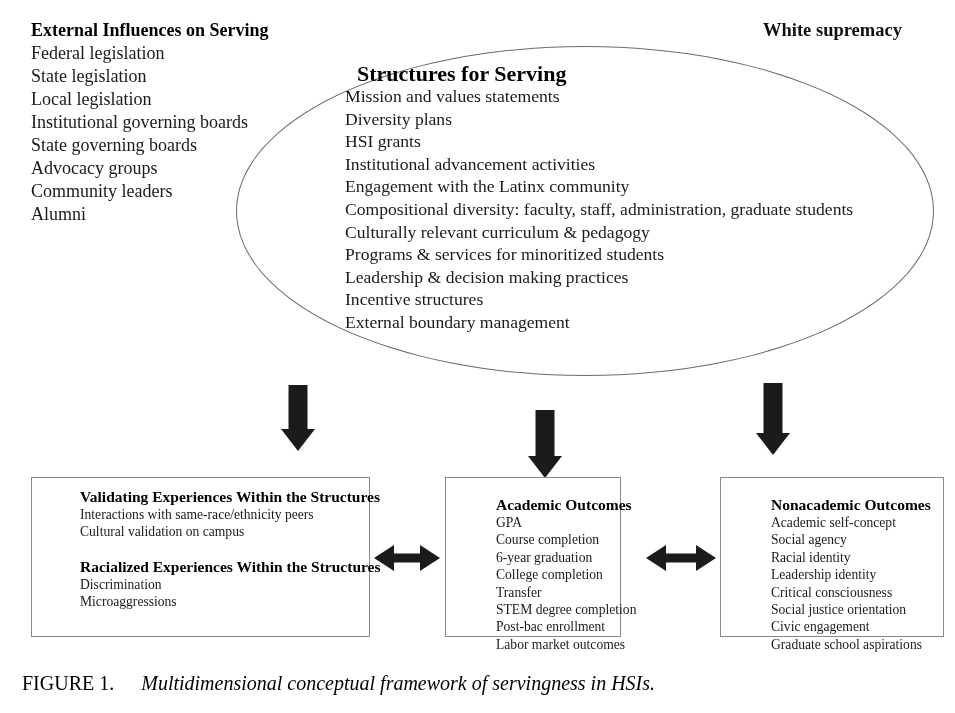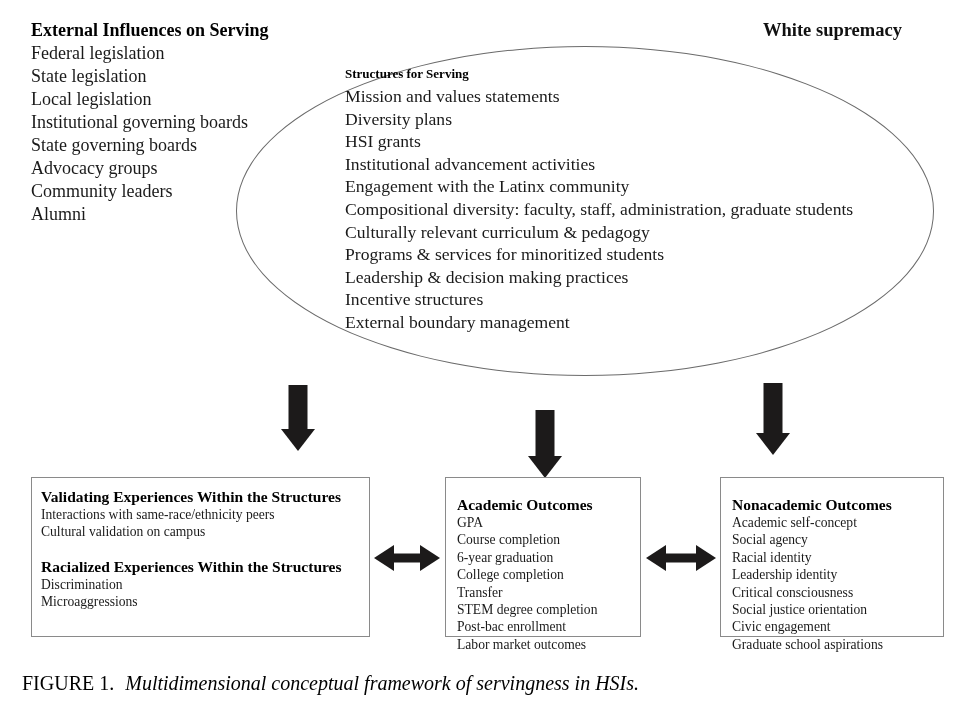--- a/index.html
+++ b/index.html
@@ -57,21 +57,21 @@
     border-radius: 50%;
     box-sizing: border-box;
     background: transparent;
   }
   #structures-content {
     position: absolute;
     left: 345px;
     top: 62px;
   }
   #structures-content .item { font-size: 17.6px; line-height: 22.6px; }
-  #structures-content .heading { font-size: 13px; line-height: 23px; }
+  #structures-content .heading { font-size: 22px; line-height: 23px; margin-left: 12px; }
 
   
   .down-arrow { position: absolute; }
   .down-arrow .shaft {
     position: absolute;
     background: #1c1a1a;
     left: 50%;
     transform: translateX(-50%);
   }
   .down-arrow .head {
@@ -84,40 +84,41 @@
     border-right: 17px solid transparent;
     border-top: 22px solid #1c1a1a;
   }
 
   
   .outcome-box {
     position: absolute;
     border: 1.2px solid #8a8a8a;
     background: #ffffff;
     box-sizing: border-box;
+    padding-left: 39px;
   }
   .outcome-box .box-heading {
     font-weight: bold;
     font-size: 15.5px;
     line-height: 19px;
     white-space: nowrap;
     color: #000;
   }
   .outcome-box .box-item {
     font-size: 13.6px;
     line-height: 17.4px;
     white-space: nowrap;
     color: #1a1a1a;
   }
   .outcome-box .group-gap { height: 16px; }
 
   #box-validating { left: 31px; top: 477px; width: 339px; height: 160px; }
   #box-validating .inner { padding: 9px 0 0 9px; }
 
-  #box-academic { left: 445px; top: 477px; width: 196px; height: 160px; }
+  #box-academic { left: 445px; top: 477px; width: 176px; height: 160px; }
   #box-academic .inner { padding: 17px 0 0 11px; }
 
   #box-nonacademic { left: 720px; top: 477px; width: 224px; height: 160px; }
   #box-nonacademic .inner { padding: 17px 0 0 11px; }
 
   
   .h-arrow { position: absolute; height: 26px; }
   .h-arrow .bar {
     position: absolute;
     top: 50%;
@@ -245,14 +246,14 @@
 </div>
 
 <div class="h-arrow" style="left:646px; top:545px; width:70px;">
   <div class="bar" style="left:18px; right:18px;"></div>
   <div class="tip tip-left"></div>
   <div class="tip tip-right"></div>
 </div>
 
 <div id="figure-caption">
   <span class="cap-label">FIGURE 1.</span>
-  <span class="cap-text" style="margin-left:6px;">Multidimensional conceptual framework of servingness in HSIs.</span>
+  <span class="cap-text" style="margin-left:22px;">Multidimensional conceptual framework of servingness in HSIs.</span>
 </div>
 
 </body></html>

